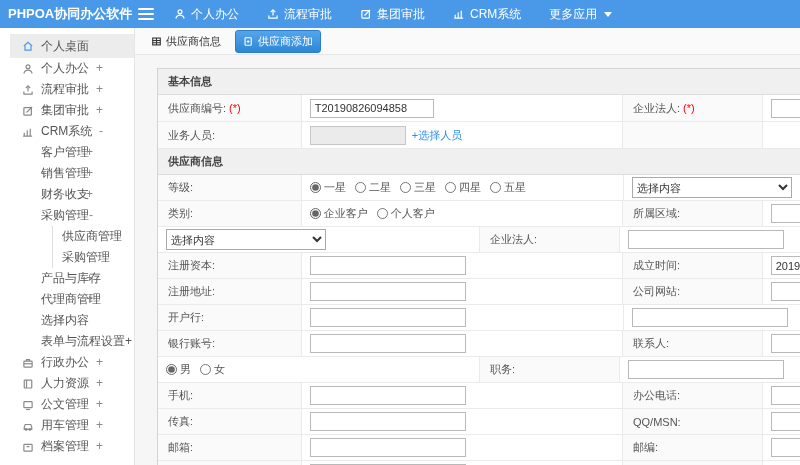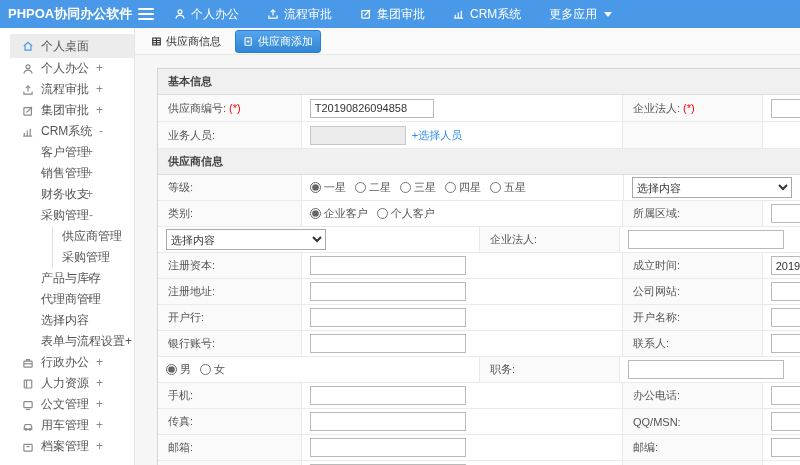--- a/index.html
+++ b/index.html
@@ -401,23 +401,20 @@
                 <input type="text" class="txt" style="">
               </div>
             </div>
             <div class="frow">
               <div class="cell lab lab1">
                 <span>开户行:</span>
               </div>
               <div class="cell fld1">
                 <input type="text" class="txt" style="">
               </div>
-              <div class="cell lab lab2">
-                <span>开户名称:</span>
-              </div>
               <div class="cell fld2">
                 <input type="text" class="txt" style="">
               </div>
             </div>
             <div class="frow">
               <div class="cell lab lab1">
                 <span>银行账号:</span>
               </div>
               <div class="cell fld1">
                 <input type="text" class="txt" style="">

